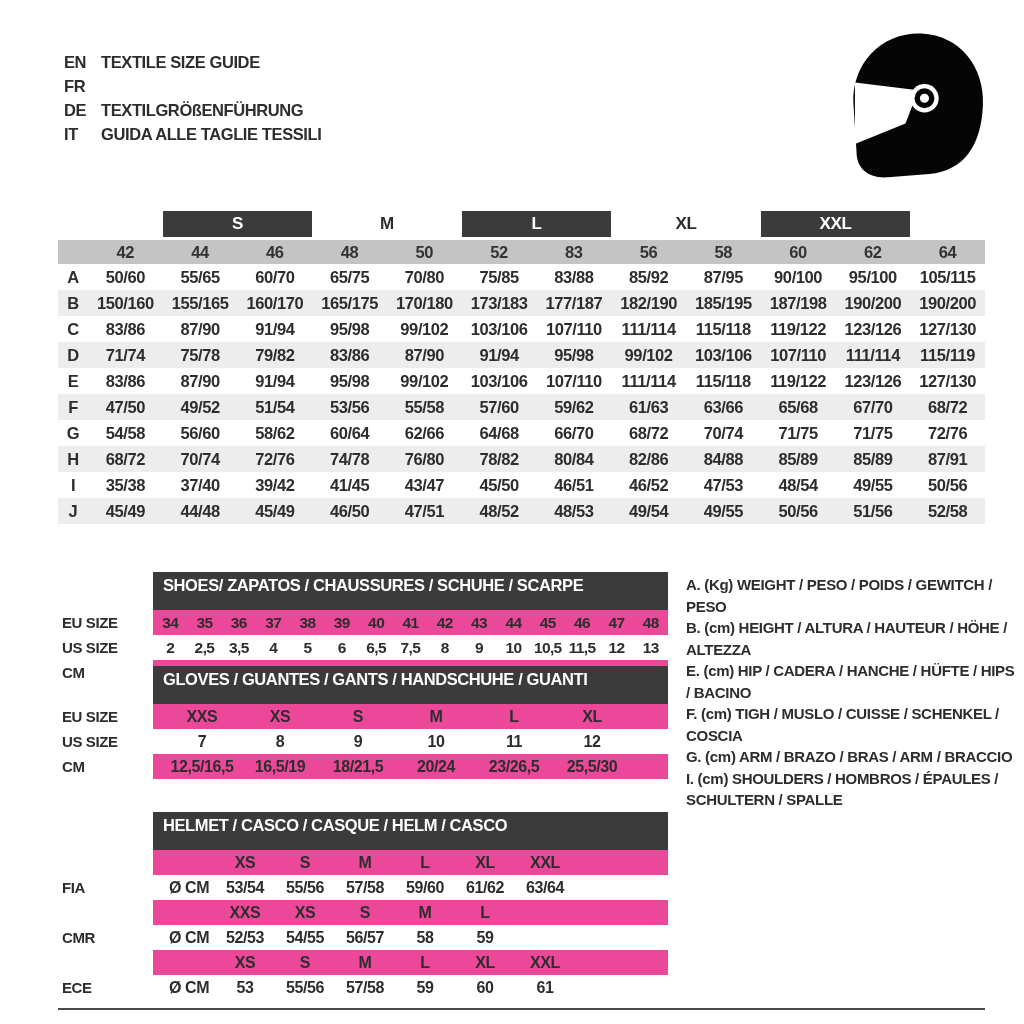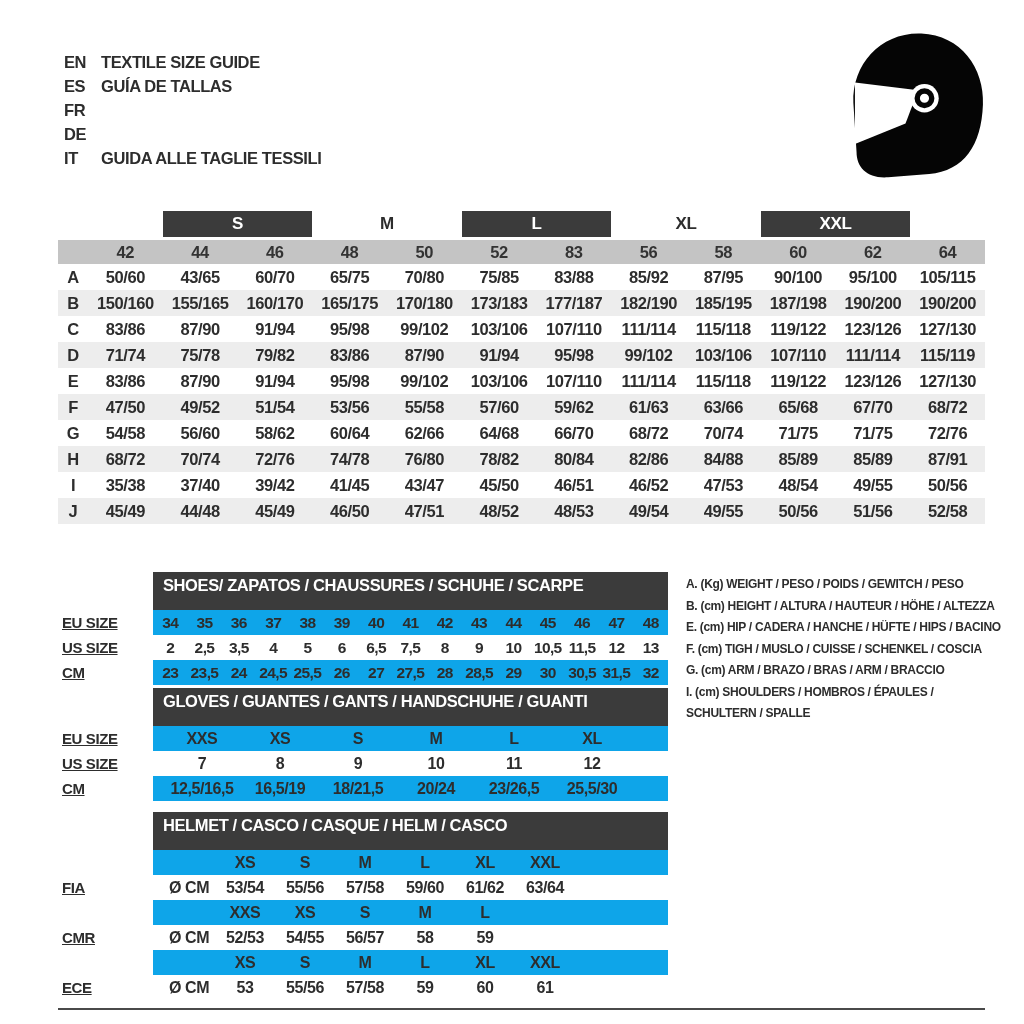--- a/index.html
+++ b/index.html
@@ -29,62 +29,59 @@
   }
   table.main-table tr.bands td{height:26px;border-bottom:3px solid #ffffff;font-size:17px;}
   table.main-table tr.bands td.band.dark{background:#3b3b3b;color:#ffffff;}
   table.main-table tr.bands td.band.light{background:#ffffff;color:#2d2d2d;}
   table.main-table tr.cols td{background:#c4c4c4;height:24px;color:#333333;}
   table.main-table tr.alt{background:#ededed;}
 
   
   .sub{position:absolute;left:58px;width:610px;}
   .sub-shoes{top:572px;}
-  .sub-gloves{top:688px;}
+  .sub-gloves{top:666px;}
   .sub-helmet{top:812px;}
   .subtitle{
     margin-left:95px;width:505px;height:38px;line-height:26px;background:#3b3b3b;color:#ffffff;
     font-size:16.5px;padding-left:10px;
   }
   .srow{display:flex;height:25px;align-items:center;}
-  .slabel{width:95px;flex:0 0 95px;font-size:15px;padding-left:4px;box-sizing:border-box;text-decoration:underline;}
+  .slabel{width:95px;flex:0 0 95px;font-size:15px;padding-left:4px;box-sizing:border-box;}
   .svals{width:515px;flex:0 0 515px;display:flex;height:25px;align-items:center;}
-  .svals.shade{background:#0ea5e9;}
+  .svals.shade{background:#ec4899;}
   .scell{text-align:center;font-size:16px;white-space:nowrap;}
   .sub-shoes .scell{flex:1 1 0;font-size:15.5px;letter-spacing:-0.6px;}
   .sub-gloves .svals{padding-left:10px;box-sizing:border-box;}
   .sub-gloves .scell{width:78px;flex:0 0 78px;}
   .hprefix{width:52px;flex:0 0 52px;text-align:center;padding-left:10px;font-size:16px;white-space:nowrap;}
   .sub-helmet .scell{width:60px;flex:0 0 60px;}
 
   
-  .legend{position:absolute;left:686px;top:574px;width:330px;font-size:12px;line-height:21.5px;letter-spacing:-0.3px;}
+  .legend{position:absolute;left:686px;top:574px;width:330px;font-size:15px;line-height:21.5px;letter-spacing:-0.3px;}
   .legend-item{white-space:pre-line;}
 
   .bottom-rule{position:absolute;left:58px;top:1008px;width:927px;height:2px;background:#4a4a4a;}
 </style>
 </head>
 <body>
 
 <div class="page">
 
   <div class="lang-block" id="lang-block">
       <div class="lang-row">
         <div class="lang-code">EN</div>
         <div>TEXTILE SIZE GUIDE</div>
       </div>
       <div class="lang-row">
-        <div class="lang-code">ES</div>
-        <div>GUÍA DE TALLAS</div>
-      </div>
-      <div class="lang-row">
         <div class="lang-code">FR</div>
       </div>
       <div class="lang-row">
         <div class="lang-code">DE</div>
+        <div>TEXTILGRÖßENFÜHRUNG</div>
       </div>
       <div class="lang-row">
         <div class="lang-code">IT</div>
         <div>GUIDA ALLE TAGLIE TESSILI</div>
       </div>
     </div>
 
   <div class="helmet-icon">
     <svg viewBox="0 0 100 100" aria-hidden="true">
       <path d="M54 6 C79 7 94 28 93 51 C92 77 81 93 59 95 L33 97 C20 98 13 91 13 81 L11 50 C10 25 29 5 54 6 Z" fill="#050505"></path>
@@ -120,21 +117,21 @@
           <td colspan="1" class="colnum">83</td>
           <td colspan="1" class="colnum">56</td>
           <td colspan="1" class="colnum">58</td>
           <td colspan="1" class="colnum">60</td>
           <td colspan="1" class="colnum">62</td>
           <td colspan="1" class="colnum">64</td>
         </tr>
         <tr>
           <td colspan="1" class="rlabel">A</td>
           <td colspan="1">50/60</td>
-          <td colspan="1">43/65</td>
+          <td colspan="1">55/65</td>
           <td colspan="1">60/70</td>
           <td colspan="1">65/75</td>
           <td colspan="1">70/80</td>
           <td colspan="1">75/85</td>
           <td colspan="1">83/88</td>
           <td colspan="1">85/92</td>
           <td colspan="1">87/95</td>
           <td colspan="1">90/100</td>
           <td colspan="1">95/100</td>
           <td colspan="1">105/115</td>

